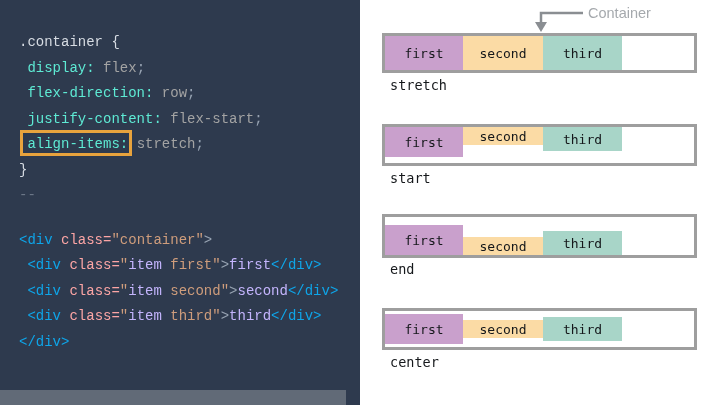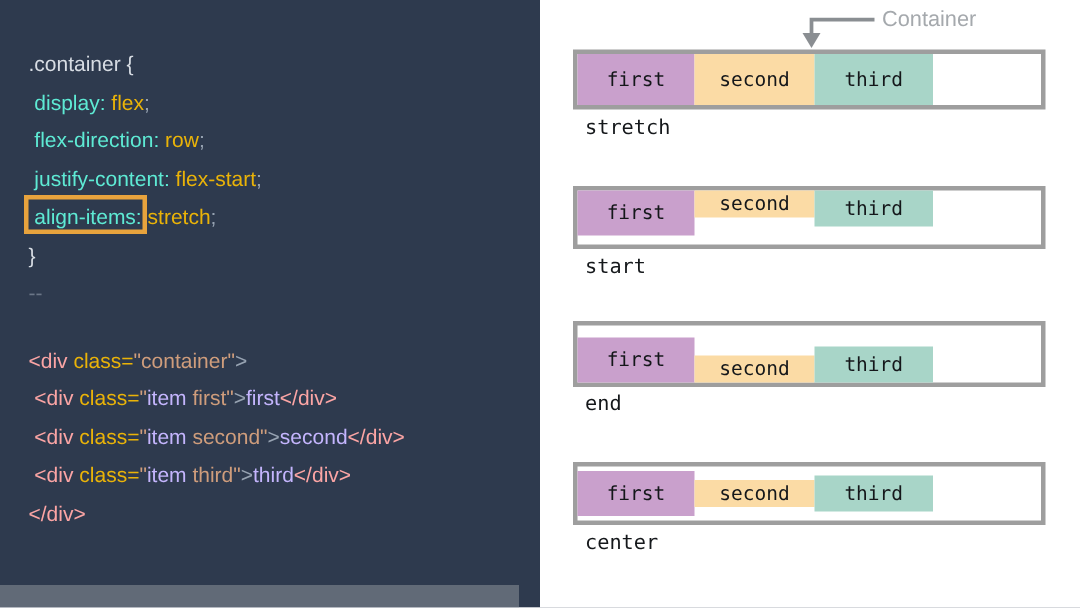--- a/index.html
+++ b/index.html
@@ -2,29 +2,29 @@
 <html><head>
 <meta charset="utf-8">
 <style>
   html,body{margin:0;padding:0;background:#ffffff;}
   .slide{position:relative;width:720px;height:405px;overflow:hidden;background:#ffffff;
          font-family:"DejaVu Sans Mono",monospace;}
 
   
   .code-panel{position:absolute;left:0;top:0;width:360px;height:405px;background:#2e3a4e;}
   .code-lines{position:absolute;left:19px;top:30px;font-size:14px;line-height:25.5px;
-              white-space:pre;font-family:Liberation Sans, sans-serif;}
+              white-space:pre;font-family:Liberation Mono, monospace;}
   .code-line{height:25.5px;}
   .code-line.gap{margin-top:19px;}
   .c-plain{color:#d7dce3;}
   .c-prop{color:#5eead4;}
-  .c-val{color:#eab308;}
+  .c-val{color:#a3a3a3;}
   .c-punc{color:#97a3b2;}
-  .c-tag{color:#fca5a5;}
-  .c-attr{color:#eab308;}
+  .c-tag{color:#0ea5e9;}
+  .c-attr{color:#fca5a5;}
   .c-str{color:#cf9d7c;}
   .c-txt{color:#c4b5fd;}
   .c-dim{color:#6b7687;}
   .c-hl{position:relative;}
   .c-hl::after{content:'';position:absolute;left:-7px;right:-4px;top:-6px;bottom:-4px;
                border:3px solid #e8a33d;}
   .bottom-bar{position:absolute;left:0;top:390px;width:346px;height:15px;background:#616a77;}
 
   
   .diagram-pane{position:absolute;left:360px;top:0;width:360px;height:308px;background:#ffffff;border-radius:12px;}

